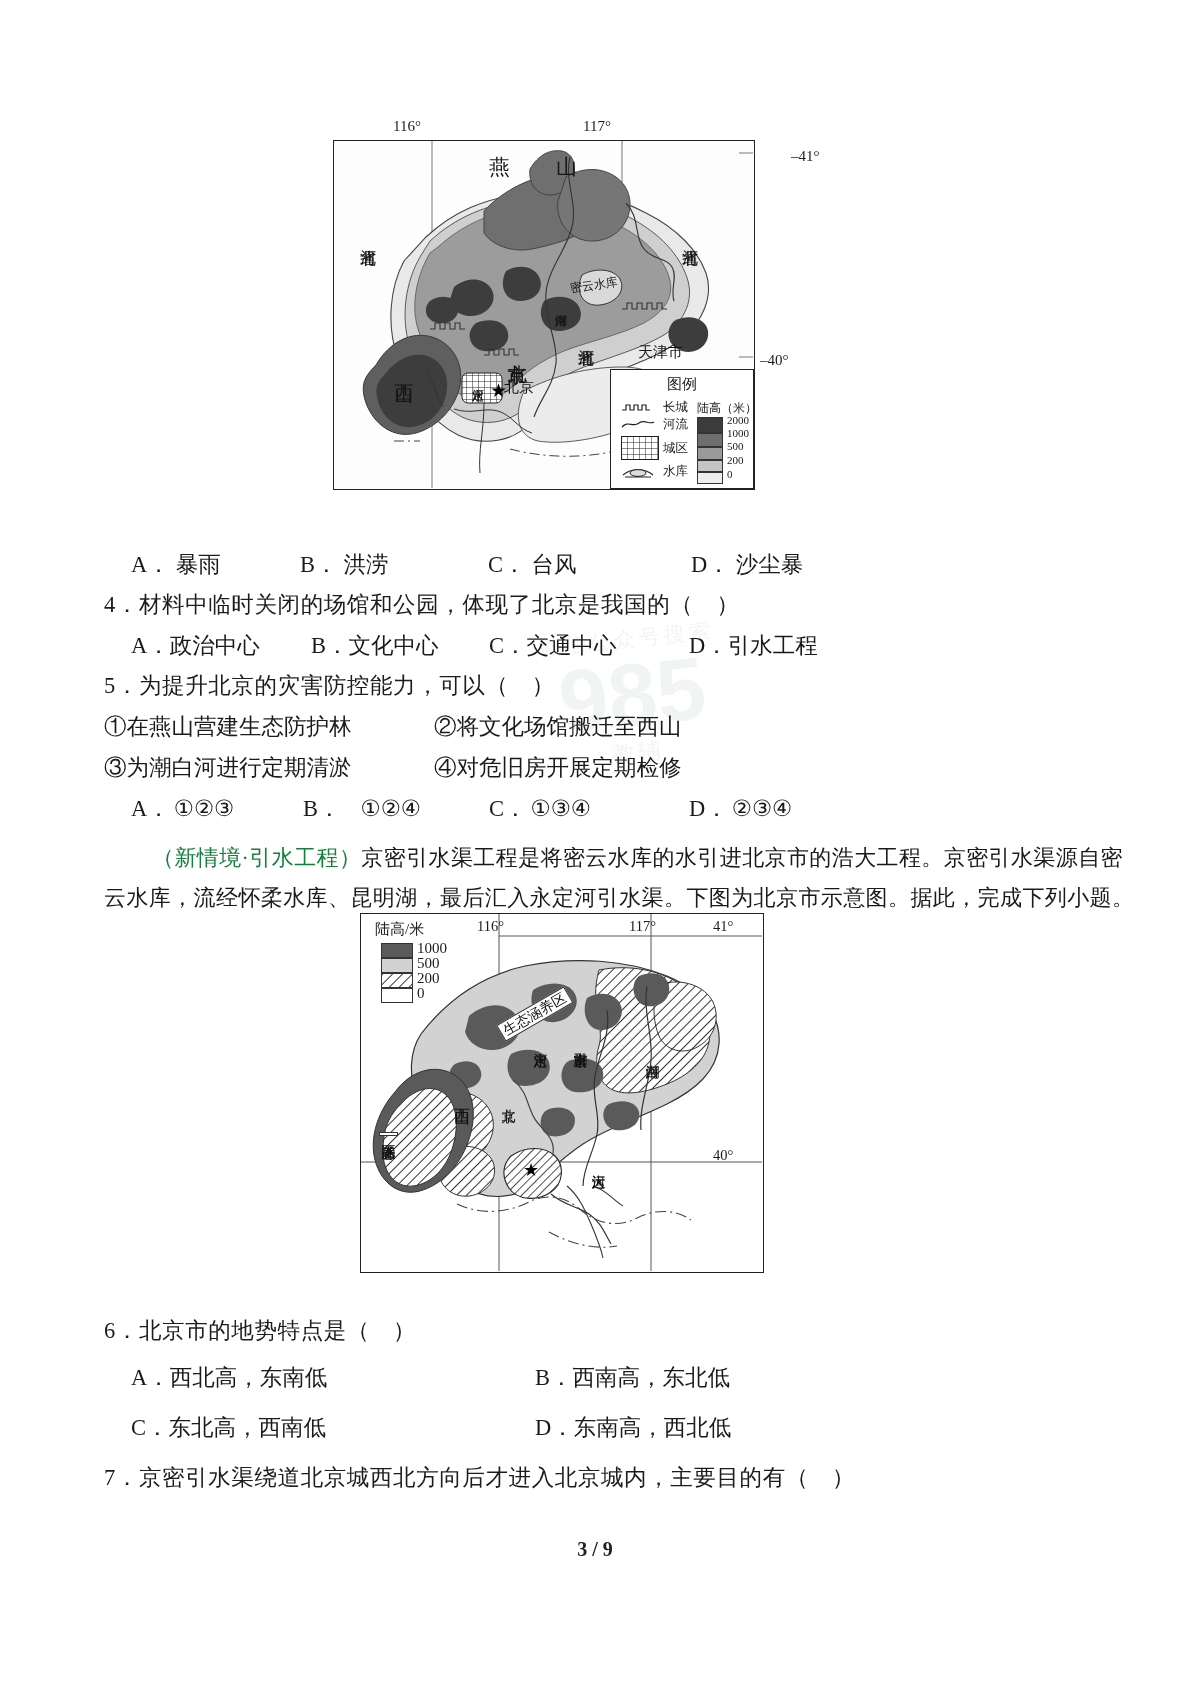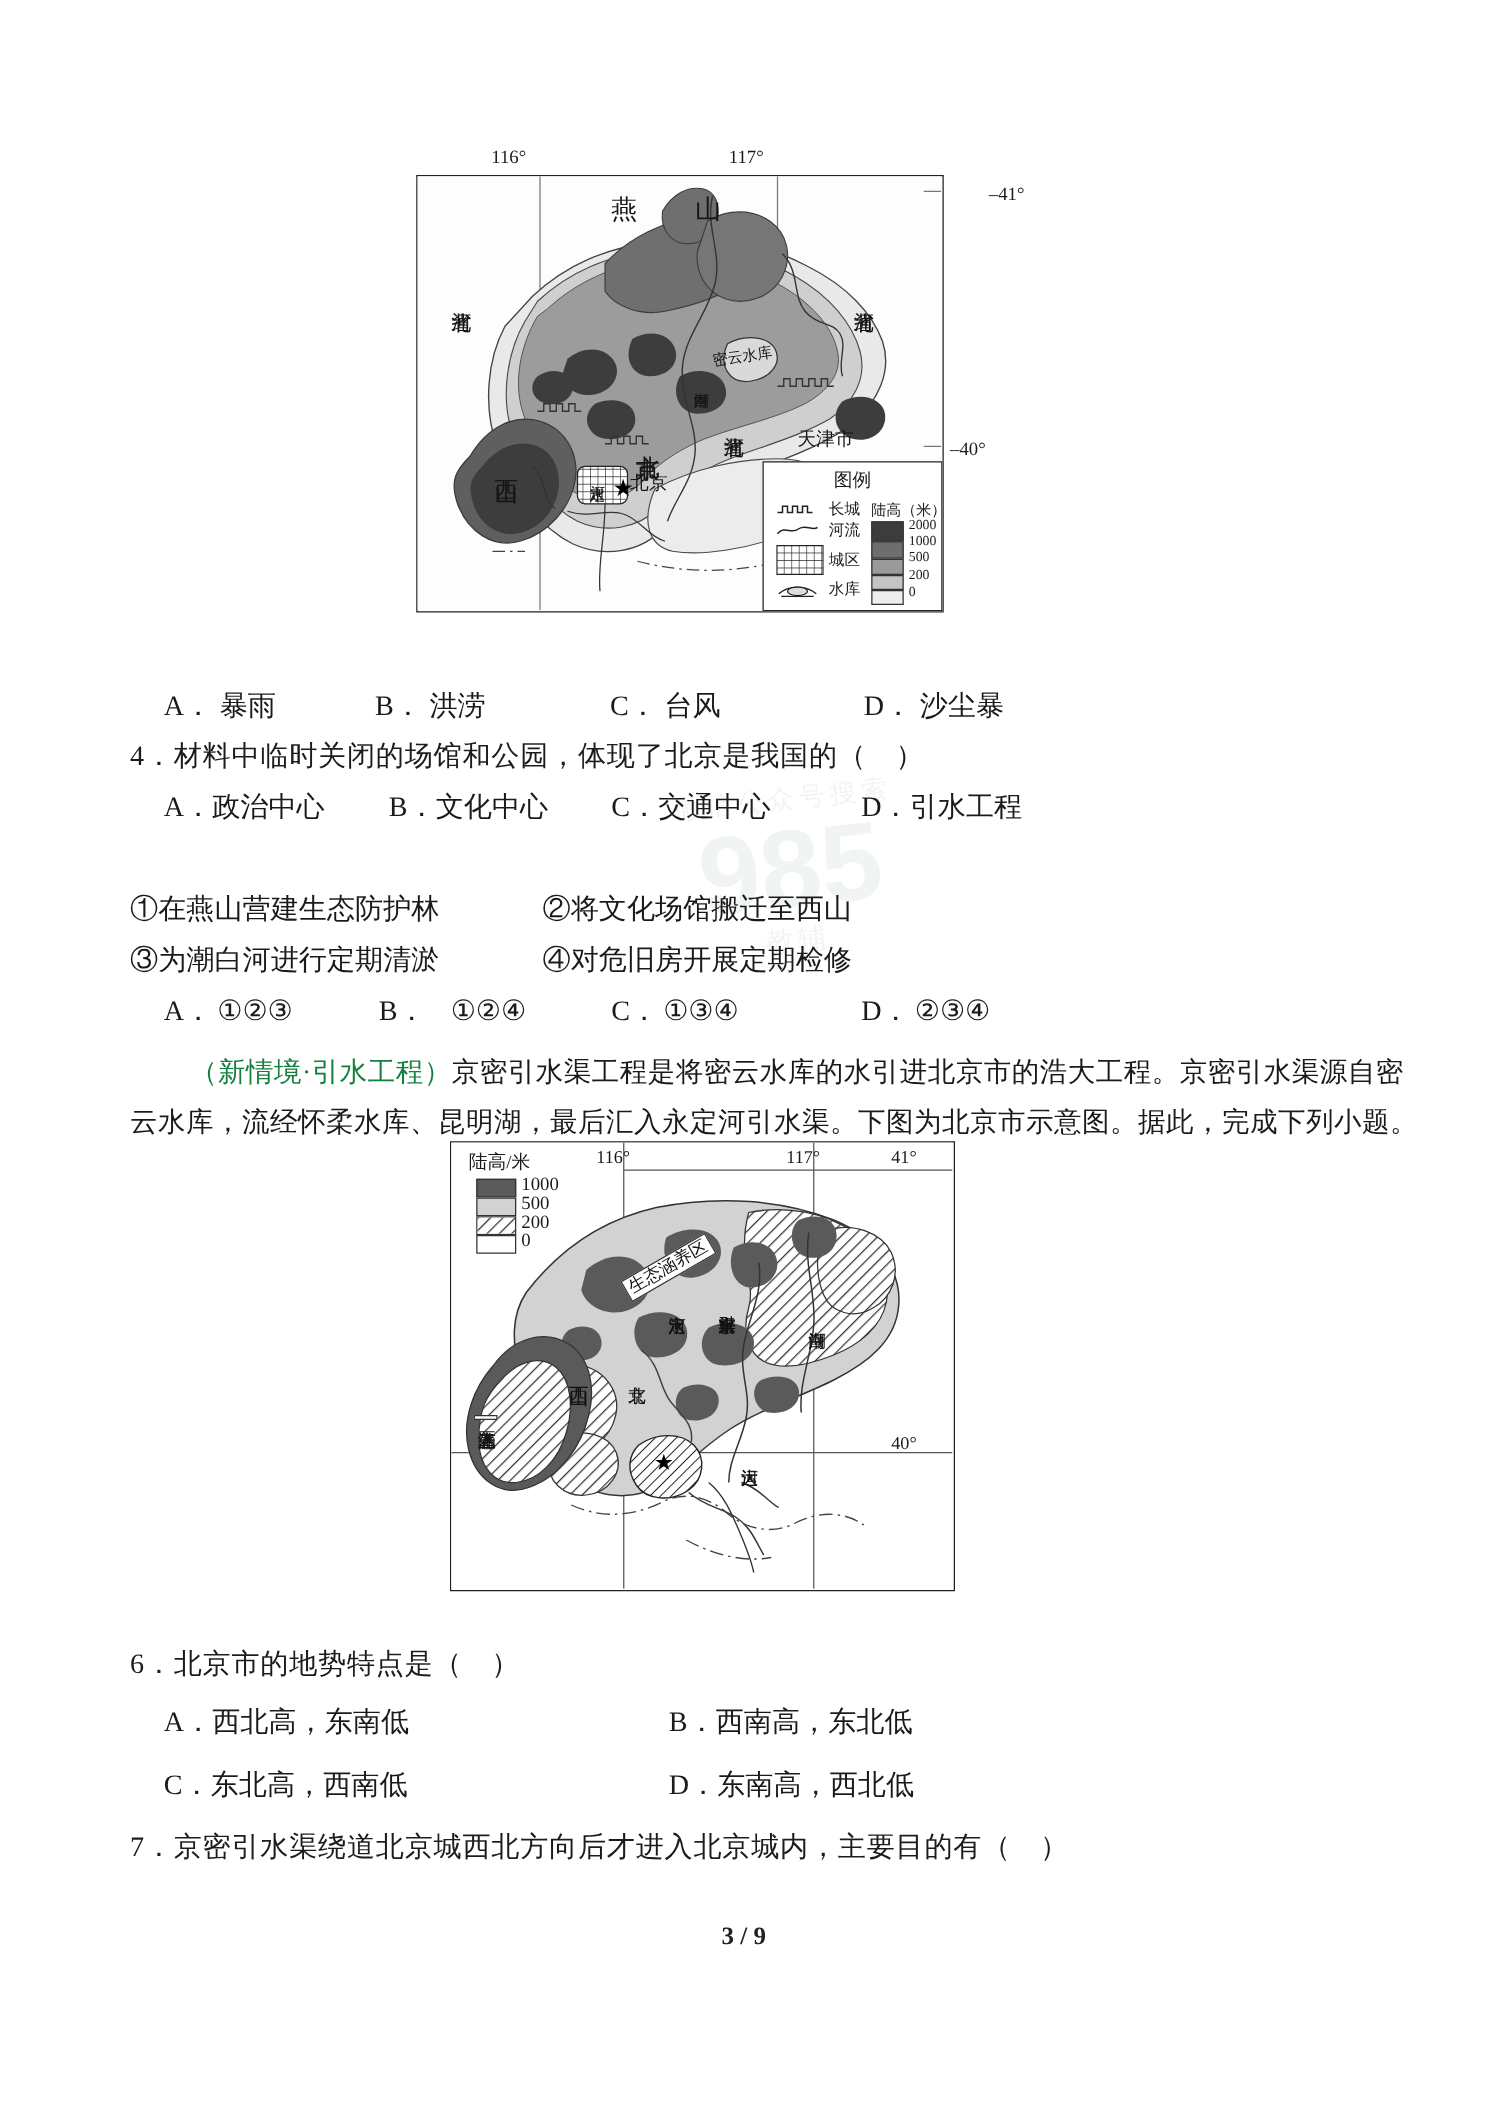--- a/index.html
+++ b/index.html
@@ -262,20 +262,23 @@
   <div class="opt" style="left:311px;top:630px;">
     <span>B．</span><span>文化中心</span>
   </div>
   <div class="opt" style="left:489px;top:630px;">
     <span>C．</span><span>交通中心</span>
   </div>
   <div class="opt" style="left:689px;top:630px;">
     <span>D．</span><span>引水工程</span>
   </div>
 
+  <div class="qline" style="left:104px;top:670px;">
+    <span>5．</span><span>为提升北京的灾害防控能力，可以（　）</span>
+  </div>
   <div class="opt" style="left:104px;top:711px;">①在燕山营建生态防护林</div>
   <div class="opt" style="left:434px;top:711px;">②将文化场馆搬迁至西山</div>
   <div class="opt" style="left:104px;top:752px;">③为潮白河进行定期清淤</div>
   <div class="opt" style="left:434px;top:752px;">④对危旧房开展定期检修</div>
   <div class="opt" style="left:131px;top:793px;">
     <span>A．</span><span style="margin-left:4px;">①②③</span>
   </div>
   <div class="opt" style="left:303px;top:793px;">
     <span>B．</span><span style="margin-left:20px;">①②④</span>
   </div>

